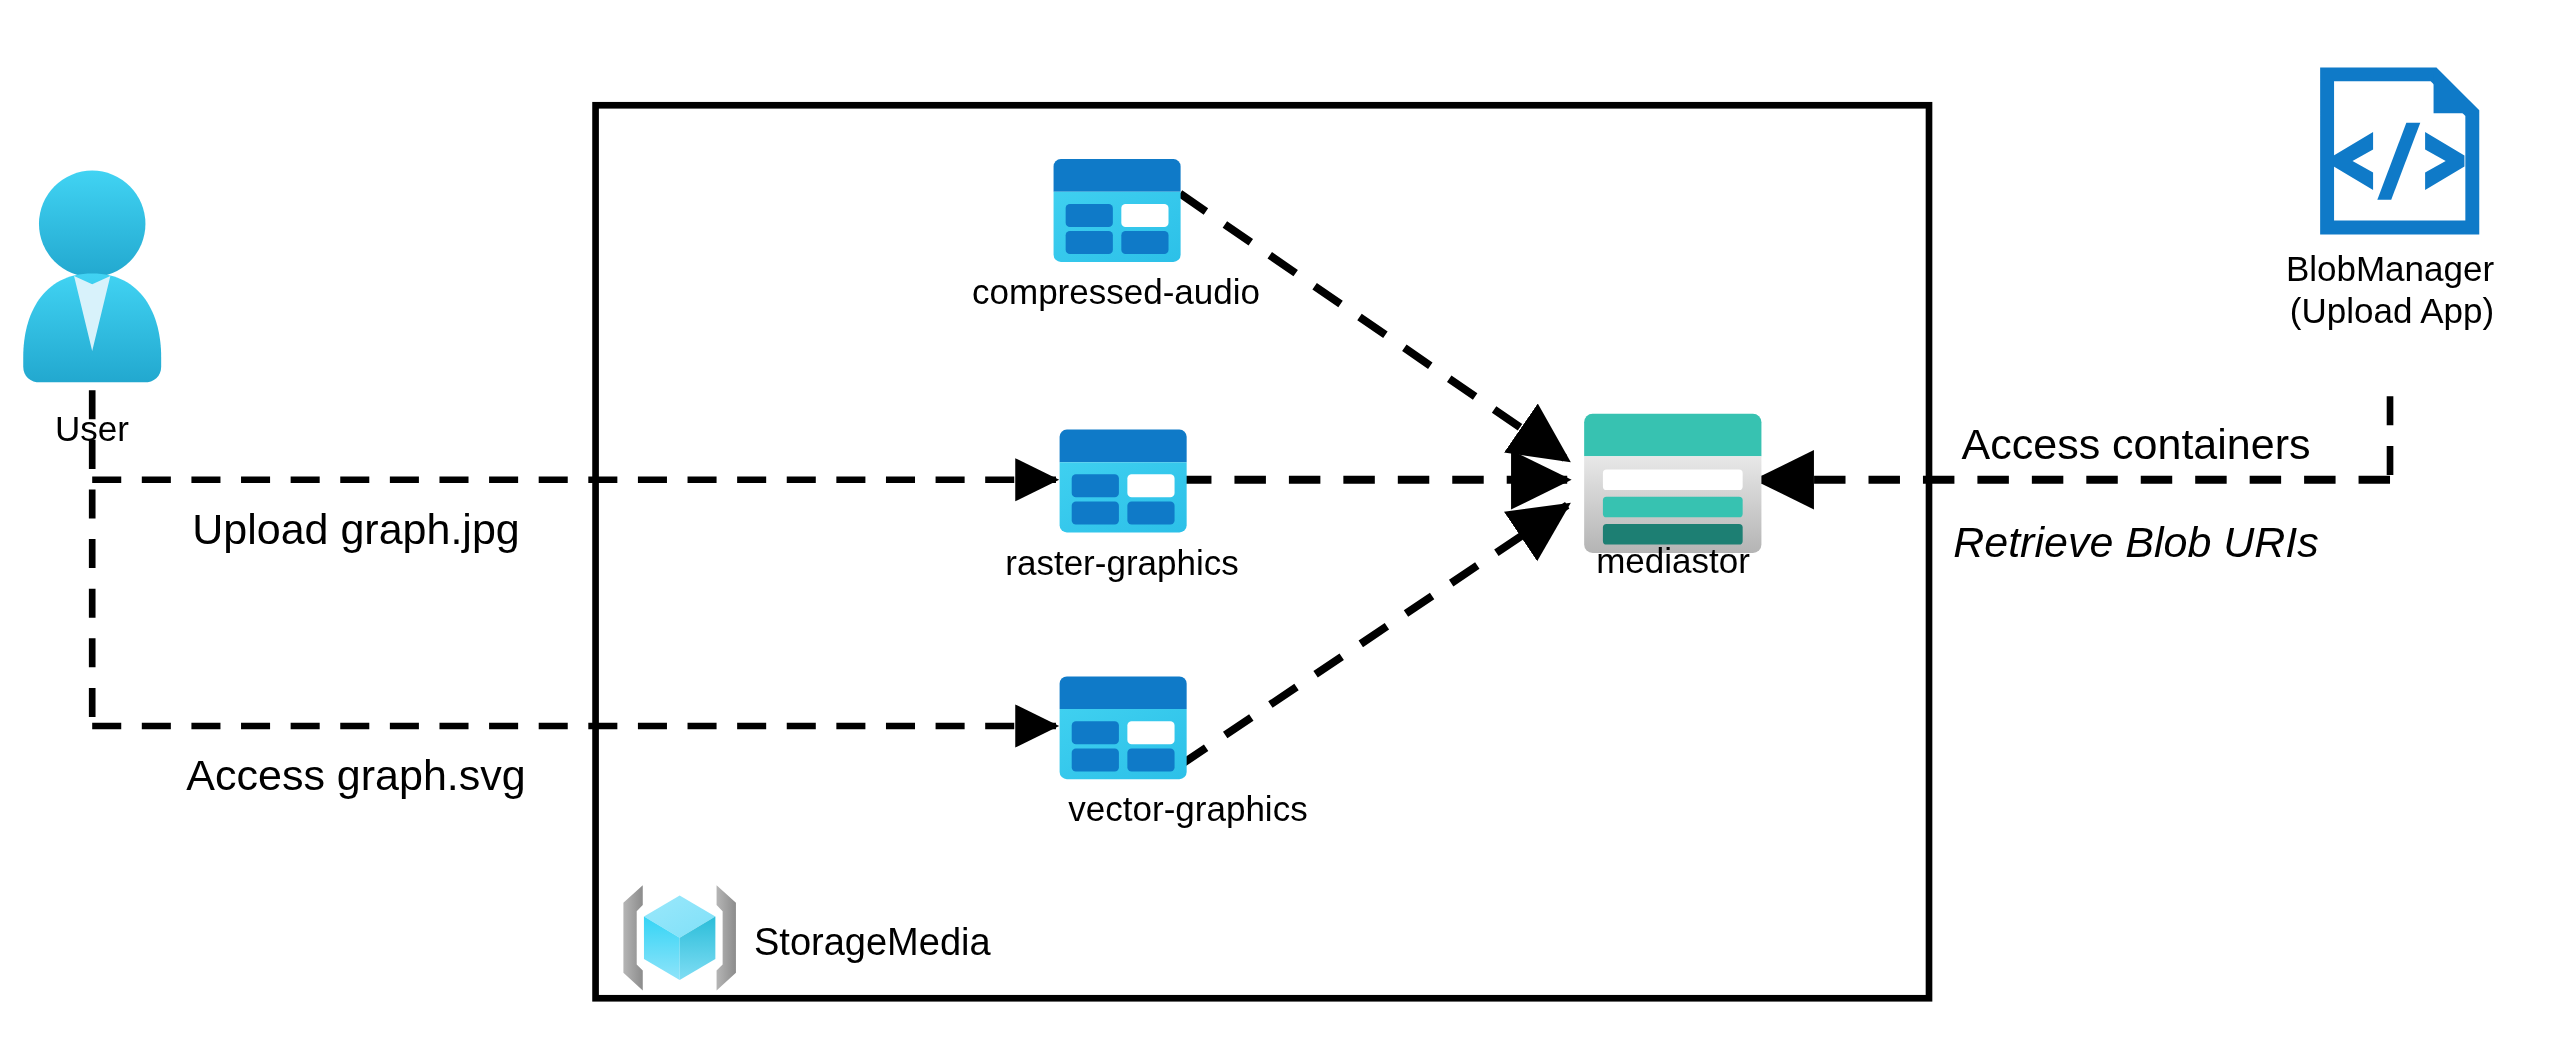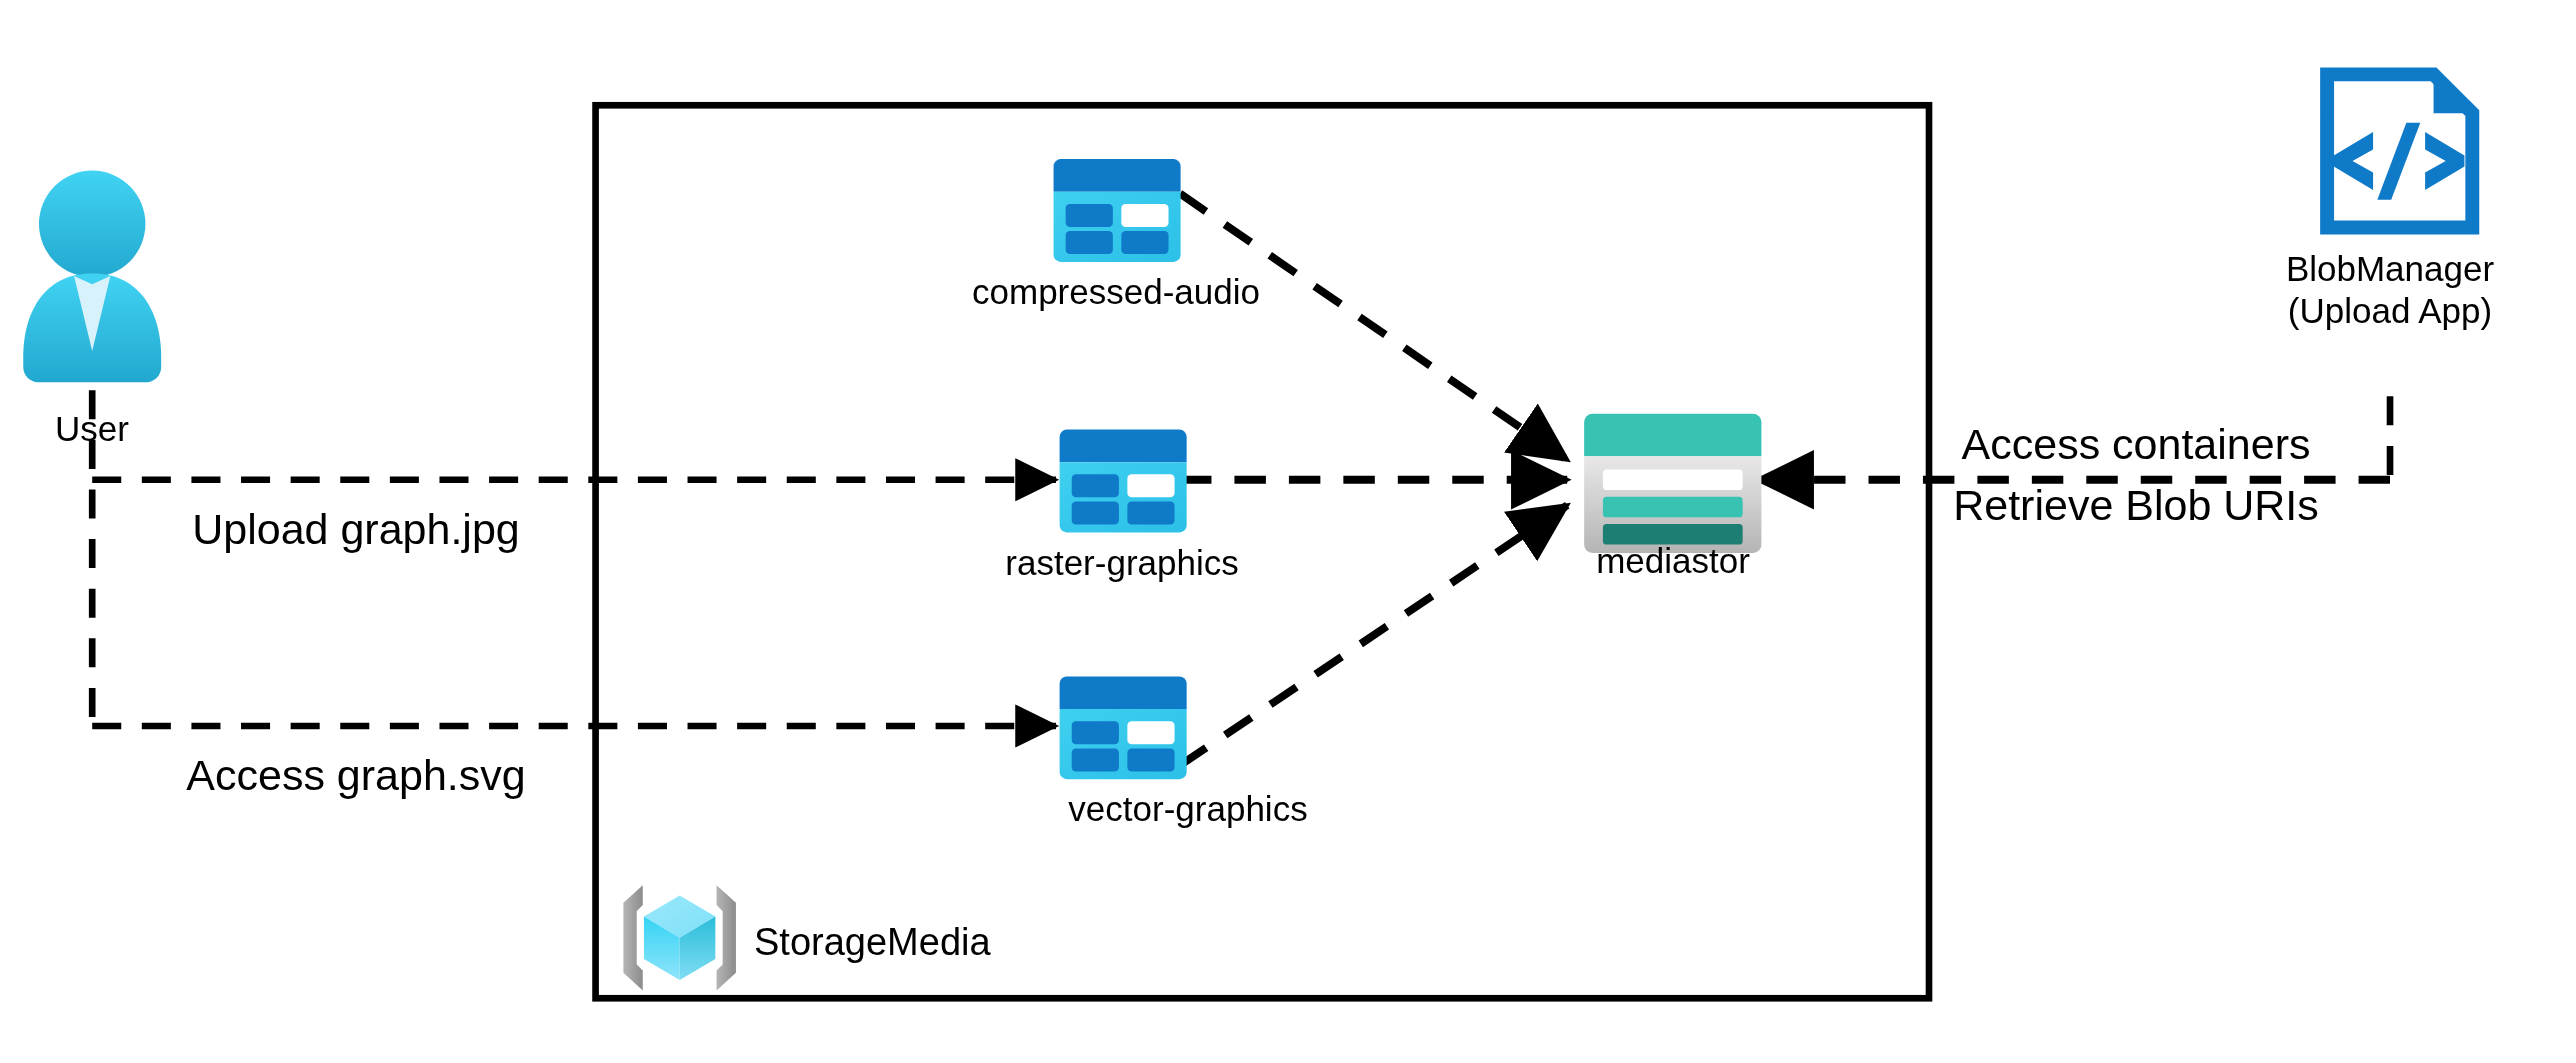--- a/index.html
+++ b/index.html
@@ -190,21 +190,21 @@
   <div class="lbl lbl-c node-label" style="left:1673px; top:540px;">mediastor</div>
 
   <div class="lbl lbl-l rg-label" style="left:754px; top:920px;">StorageMedia</div>
 
   <div class="lbl lbl-c edge-label" style="left:356px; top:504px;text-align:center;">Upload graph.jpg</div>
 
   <div class="lbl lbl-c edge-label" style="left:356px; top:750px;">Access graph.svg</div>
 
   <div class="lbl lbl-c edge-label" style="left:2136px; top:419px;">Access containers</div>
 
-  <div class="lbl lbl-c edge-label" style="left:2136px; top:480px;">Retrieve Blob URIs</div>
-
-  <div class="lbl lbl-c node-label two-line" style="left:2390px; top:248px;">
+  <div class="lbl lbl-c edge-label" style="left:2136px; top:517px;font-style:italic;">Retrieve Blob URIs</div>
+
+  <div class="lbl lbl-c node-label two-line" style="left:2390px; top:248px;text-align:right;">
     <div>BlobManager</div>
     <div>(Upload App)</div>
   </div>
 
 </div>
 
 
 </body></html>

